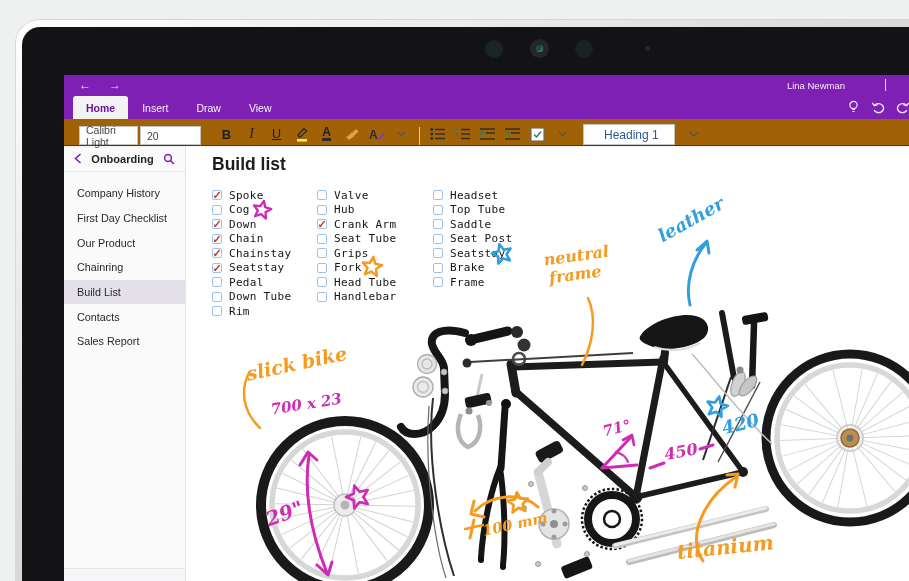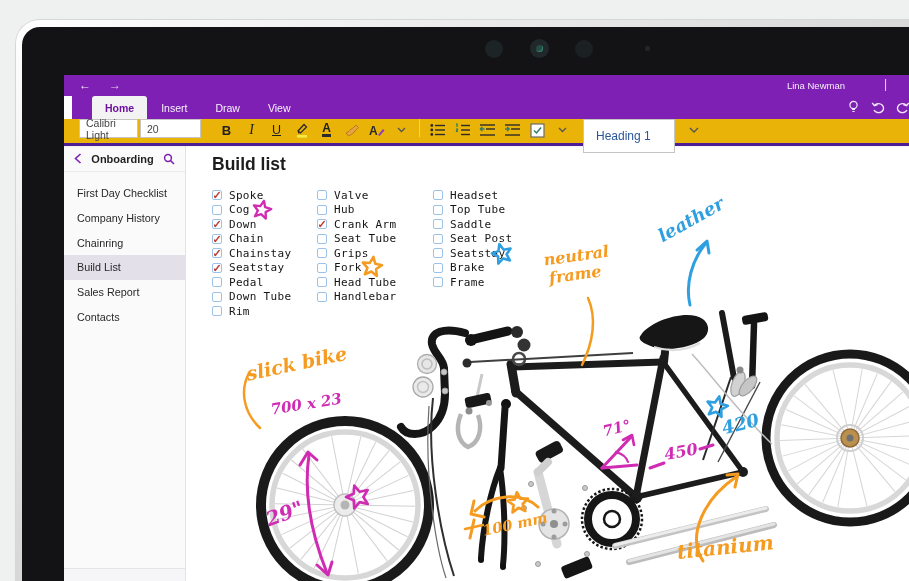--- a/index.html
+++ b/index.html
@@ -27,43 +27,43 @@
   .nav-ic{position:absolute;top:3px;width:16px;height:14px;font-size:12px;line-height:14px;
           text-align:center;color:#f3e8fa;cursor:default;}
   .nav-back{left:13px;}
   .nav-fwd{left:43px;opacity:.85;}
   .tb-title{position:absolute;left:481px;top:4px;transform:translateX(-50%);
             font-size:13px;color:#fff;white-space:nowrap;margin-top:48px;}
   .tb-user{position:absolute;right:64px;top:5px;font-size:9.5px;color:#f4ecfa;white-space:nowrap;}
   .tb-sep{position:absolute;right:22px;top:2px;font-size:12px;color:#e9d7f5;}
   
   .tabrow{position:relative;height:23px;background:#7d20b3;flex:none;display:flex;align-items:flex-start;
-          padding-left:20px;margin-left:8px;}
+          padding-left:9px;}
   .tab{height:23px;display:flex;align-items:center;padding:0 14px;font-size:10.5px;
        color:rgba(255,255,255,.95);}
   .tab.active{background:#f4f3f4;color:#6e119f;font-weight:bold;border-radius:3px 3px 0 0;
               padding:0 13px;}
   .tab-icons{position:absolute;right:-2px;top:3px;display:flex;gap:9px;}
   .tab-icons .ticon{width:16px;height:16px;display:flex;align-items:center;justify-content:center;}
   
-  .toolbar{height:27px;background:#eab308;border-bottom:3px solid #4c1d95;flex:none;
-           display:flex;align-items:flex-start;padding-left:15px;position:relative;z-index:3;
+  .toolbar{height:27px;background:#a16207;border-bottom:1px solid #4c1d95;flex:none;
+           display:flex;align-items:flex-end;padding-left:15px;position:relative;z-index:3;
            box-shadow:0 1px 2px rgba(0,0,0,.05);}
   .fontbox,.sizebox{height:19px;background:#fff;border:1px solid #c6c5c4;font-size:10.5px;
            color:#454545;display:flex;align-items:center;padding-left:6px;}
   .fontbox{width:59px;}
   .sizebox{width:61px;margin-left:2px;}
   .tbtn{width:25px;height:22px;display:flex;align-items:center;justify-content:center;flex:none;}
   .tbtn.bold{font-weight:bold;font-size:13px;color:#1f1f1f;margin-left:13px;}
   .tbtn.ital{font-family:"Liberation Serif",serif;font-style:italic;font-size:14px;color:#1f1f1f;}
   .tbtn.unde{font-size:12.5px;text-decoration:underline;color:#1f1f1f;}
   .acolor{font-size:12px;font-weight:bold;color:#1f1f1f;border-bottom:3px solid #2b2b2b;line-height:11px;}
   .sep{width:1px;height:18px;background:#d2d1d0;margin:0 5px;flex:none;}
-  .stylebox{width:92px;height:34px;background:#fff;border:1px solid #c6c5c4;display:flex;
-            align-items:center;padding-left:12px;font-size:12px;color:#2b5797;margin-left:8px;flex:none;}
+  .stylebox{width:92px;height:21px;background:#fff;border:1px solid #c6c5c4;display:flex;
+            align-items:center;padding-left:20px;font-size:12px;color:#2b5797;margin-left:8px;flex:none;}
   .chev{margin-left:6px;}
   
   .bodyrow{flex:1;display:flex;min-height:0;}
   .sidebar{width:122px;flex:none;background:#fbfafb;border-right:1px solid #e4e3e2;
            display:flex;flex-direction:column;}
   .sb-head{height:26px;flex:none;display:flex;align-items:center;border-bottom:1px solid #ecebea;
            padding:0 10px;}
   .sb-title{flex:1;text-align:center;font-size:11px;font-weight:bold;color:#1f1f1f;}
   .sb-list{padding-top:9px;}
   .sb-item{height:24.7px;display:flex;align-items:center;padding-left:13px;font-size:10.8px;
@@ -248,26 +248,27 @@
           <svg width="8" height="11" viewBox="0 0 8 11">
               <polyline points="6.5,1 1.5,5.5 6.5,10" fill="none" stroke="#7d20b3" stroke-width="1.6"></polyline>
             </svg>
           <div class="sb-title">Onboarding</div>
           <svg width="12" height="12" viewBox="0 0 12 12">
               <circle cx="5" cy="5" r="3.4" fill="none" stroke="#7d20b3" stroke-width="1.5"></circle>
               <line x1="7.6" y1="7.6" x2="11" y2="11" stroke="#7d20b3" stroke-width="1.5"></line>
             </svg>
         </div>
         <div class="sb-list">
+          <div class="sb-item">Company History</div>
           <div class="sb-item">First Day Checklist</div>
-          <div class="sb-item">Company History</div>
+          <div class="sb-item">Our Product</div>
           <div class="sb-item">Chainring</div>
           <div class="sb-item selected">Build List</div>
+          <div class="sb-item">Contacts</div>
           <div class="sb-item">Sales Report</div>
-          <div class="sb-item">Contacts</div>
         </div>
         <div class="sb-foot"></div>
       </div>
 
       <div class="canvas">
         <div class="page-title">Build list</div>
 
         <div class="checklist">
           <div class="col c1">
             <div class="crow">

